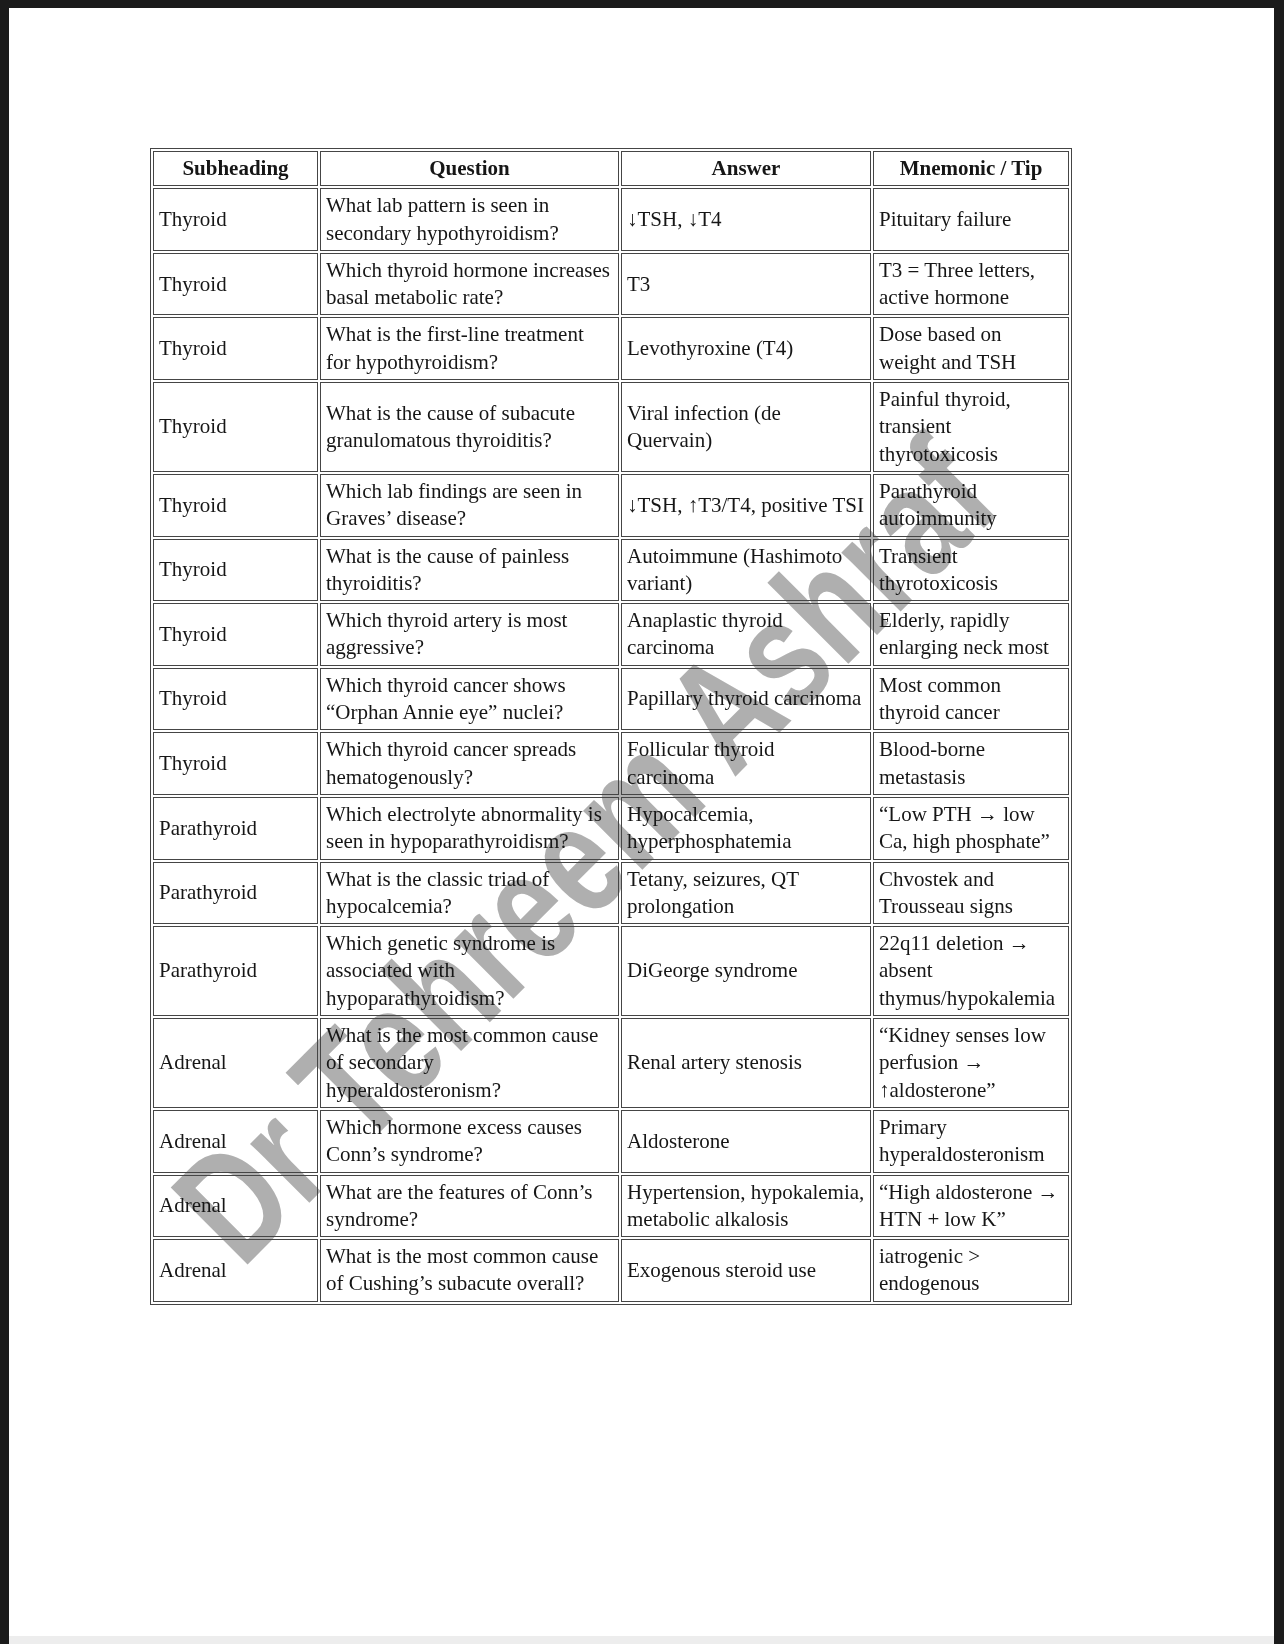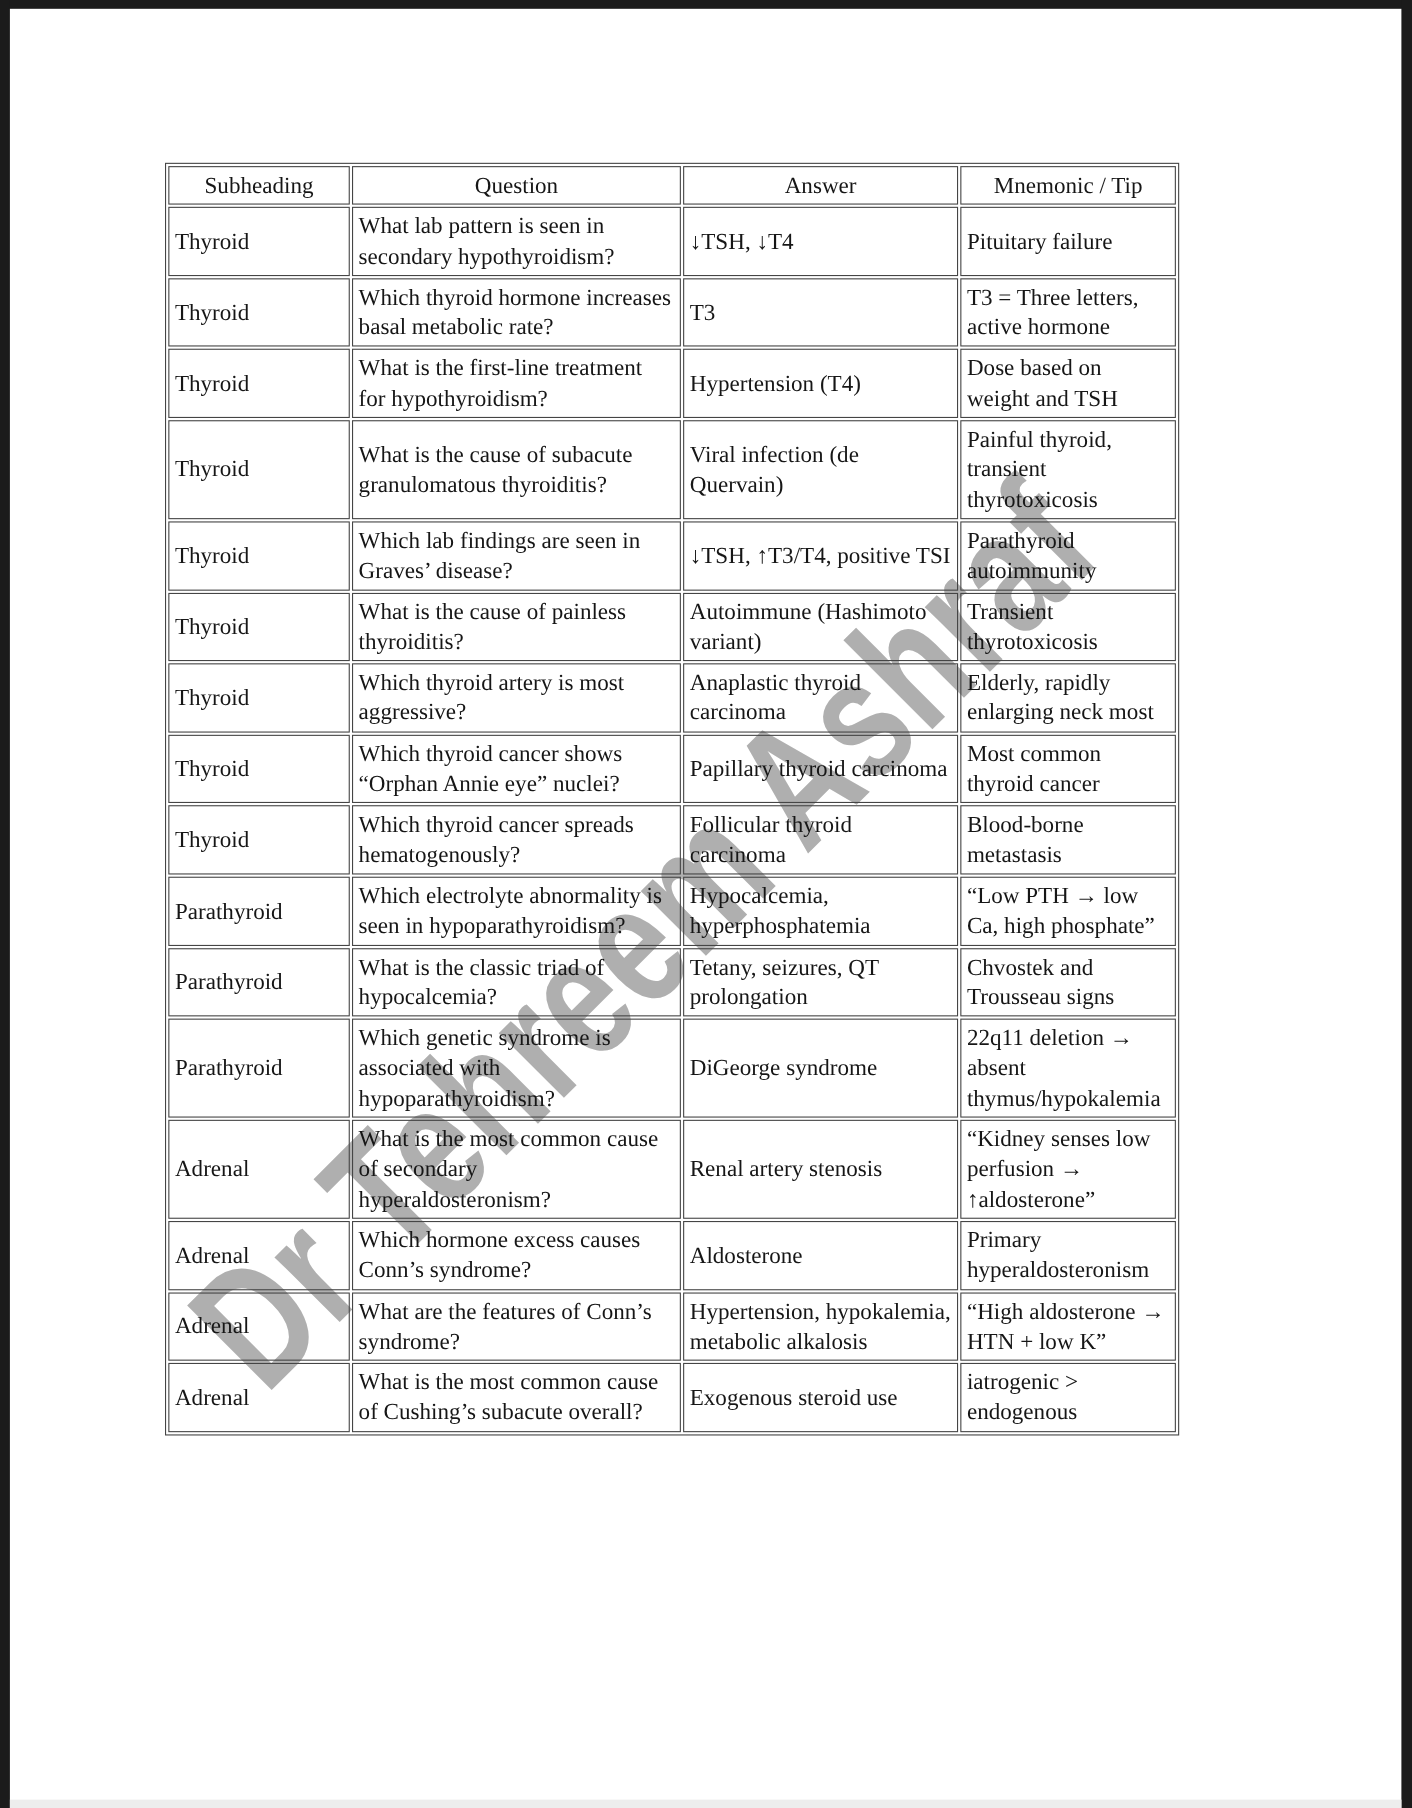--- a/index.html
+++ b/index.html
@@ -54,21 +54,21 @@
   table.flashcards td{
     border:1px solid var(--border);
     background:transparent;
     font-size:21px;
     line-height:1.3;
     padding:3px 5px;
     vertical-align:middle;
     word-wrap:break-word;
   }
   table.flashcards th{
-    font-weight:normal;
+    font-weight:bold;
     text-align:center;
     padding:3px 2px;
   }
   table.flashcards td{text-align:left;}
   col.c1{width:165px;}
   col.c2{width:299px;}
   col.c3{width:250px;}
   col.c4{width:196px;}
 </style>
 </head>
@@ -106,21 +106,21 @@
         </tr>
         <tr>
           <td>Thyroid</td>
           <td>Which thyroid hormone increases basal metabolic rate?</td>
           <td>T3</td>
           <td>T3 = Three letters, active hormone</td>
         </tr>
         <tr>
           <td>Thyroid</td>
           <td>What is the first-line treatment for hypothyroidism?</td>
-          <td>Hypertension (T4)</td>
+          <td>Levothyroxine (T4)</td>
           <td>Dose based on weight and TSH</td>
         </tr>
         <tr>
           <td>Thyroid</td>
           <td>What is the cause of subacute granulomatous thyroiditis?</td>
           <td>Viral infection (de Quervain)</td>
           <td>Painful thyroid, transient thyrotoxicosis</td>
         </tr>
         <tr>
           <td>Thyroid</td>

